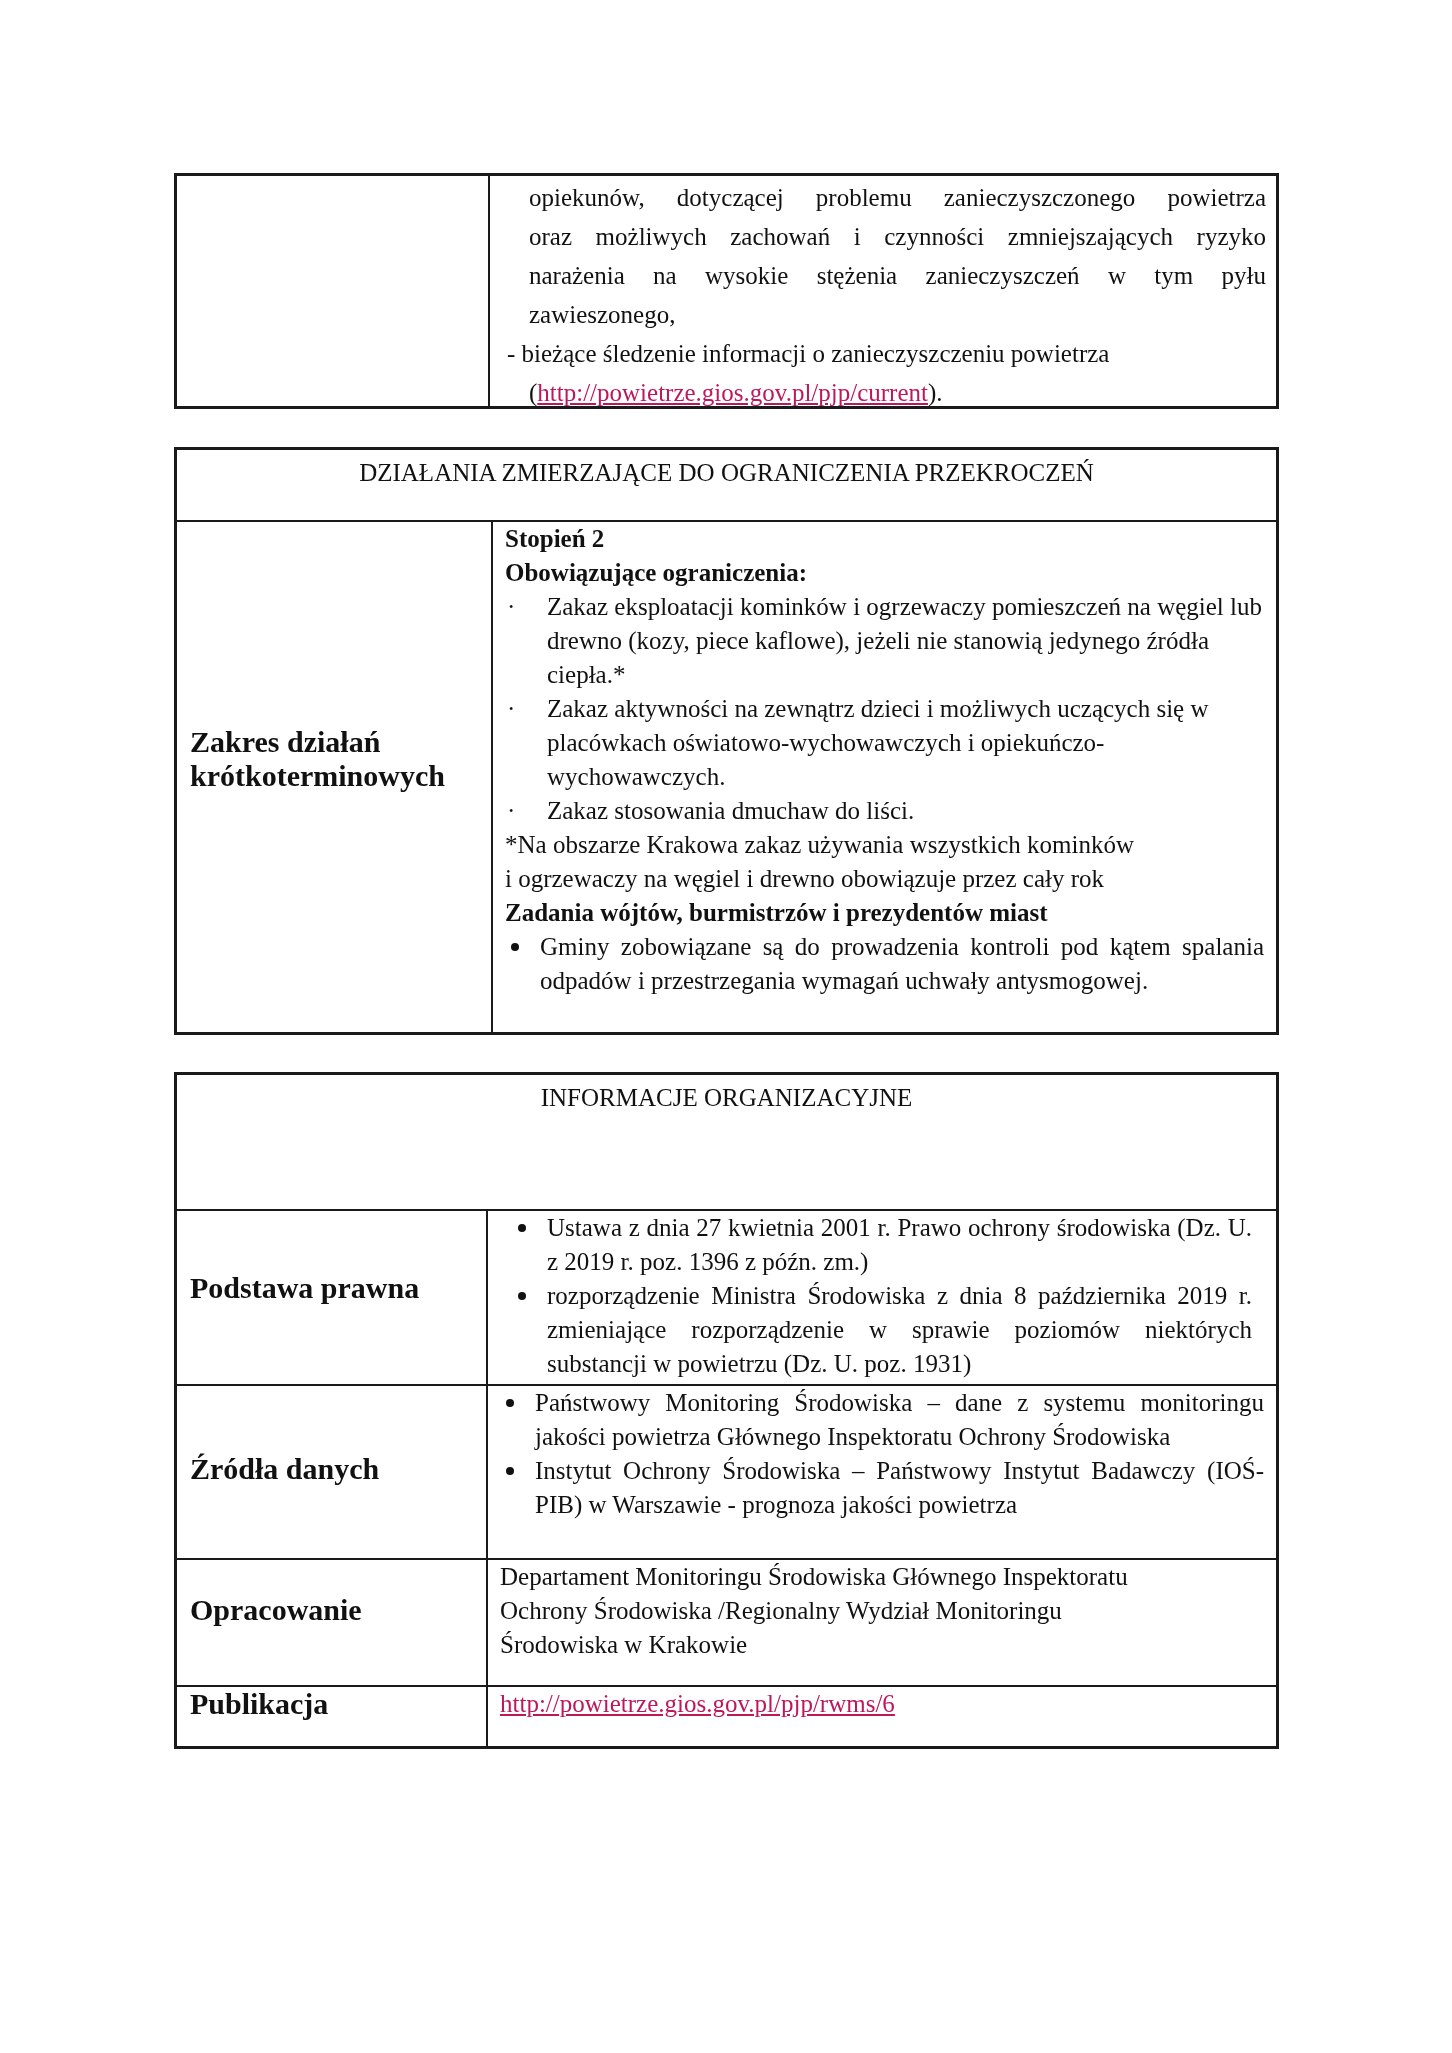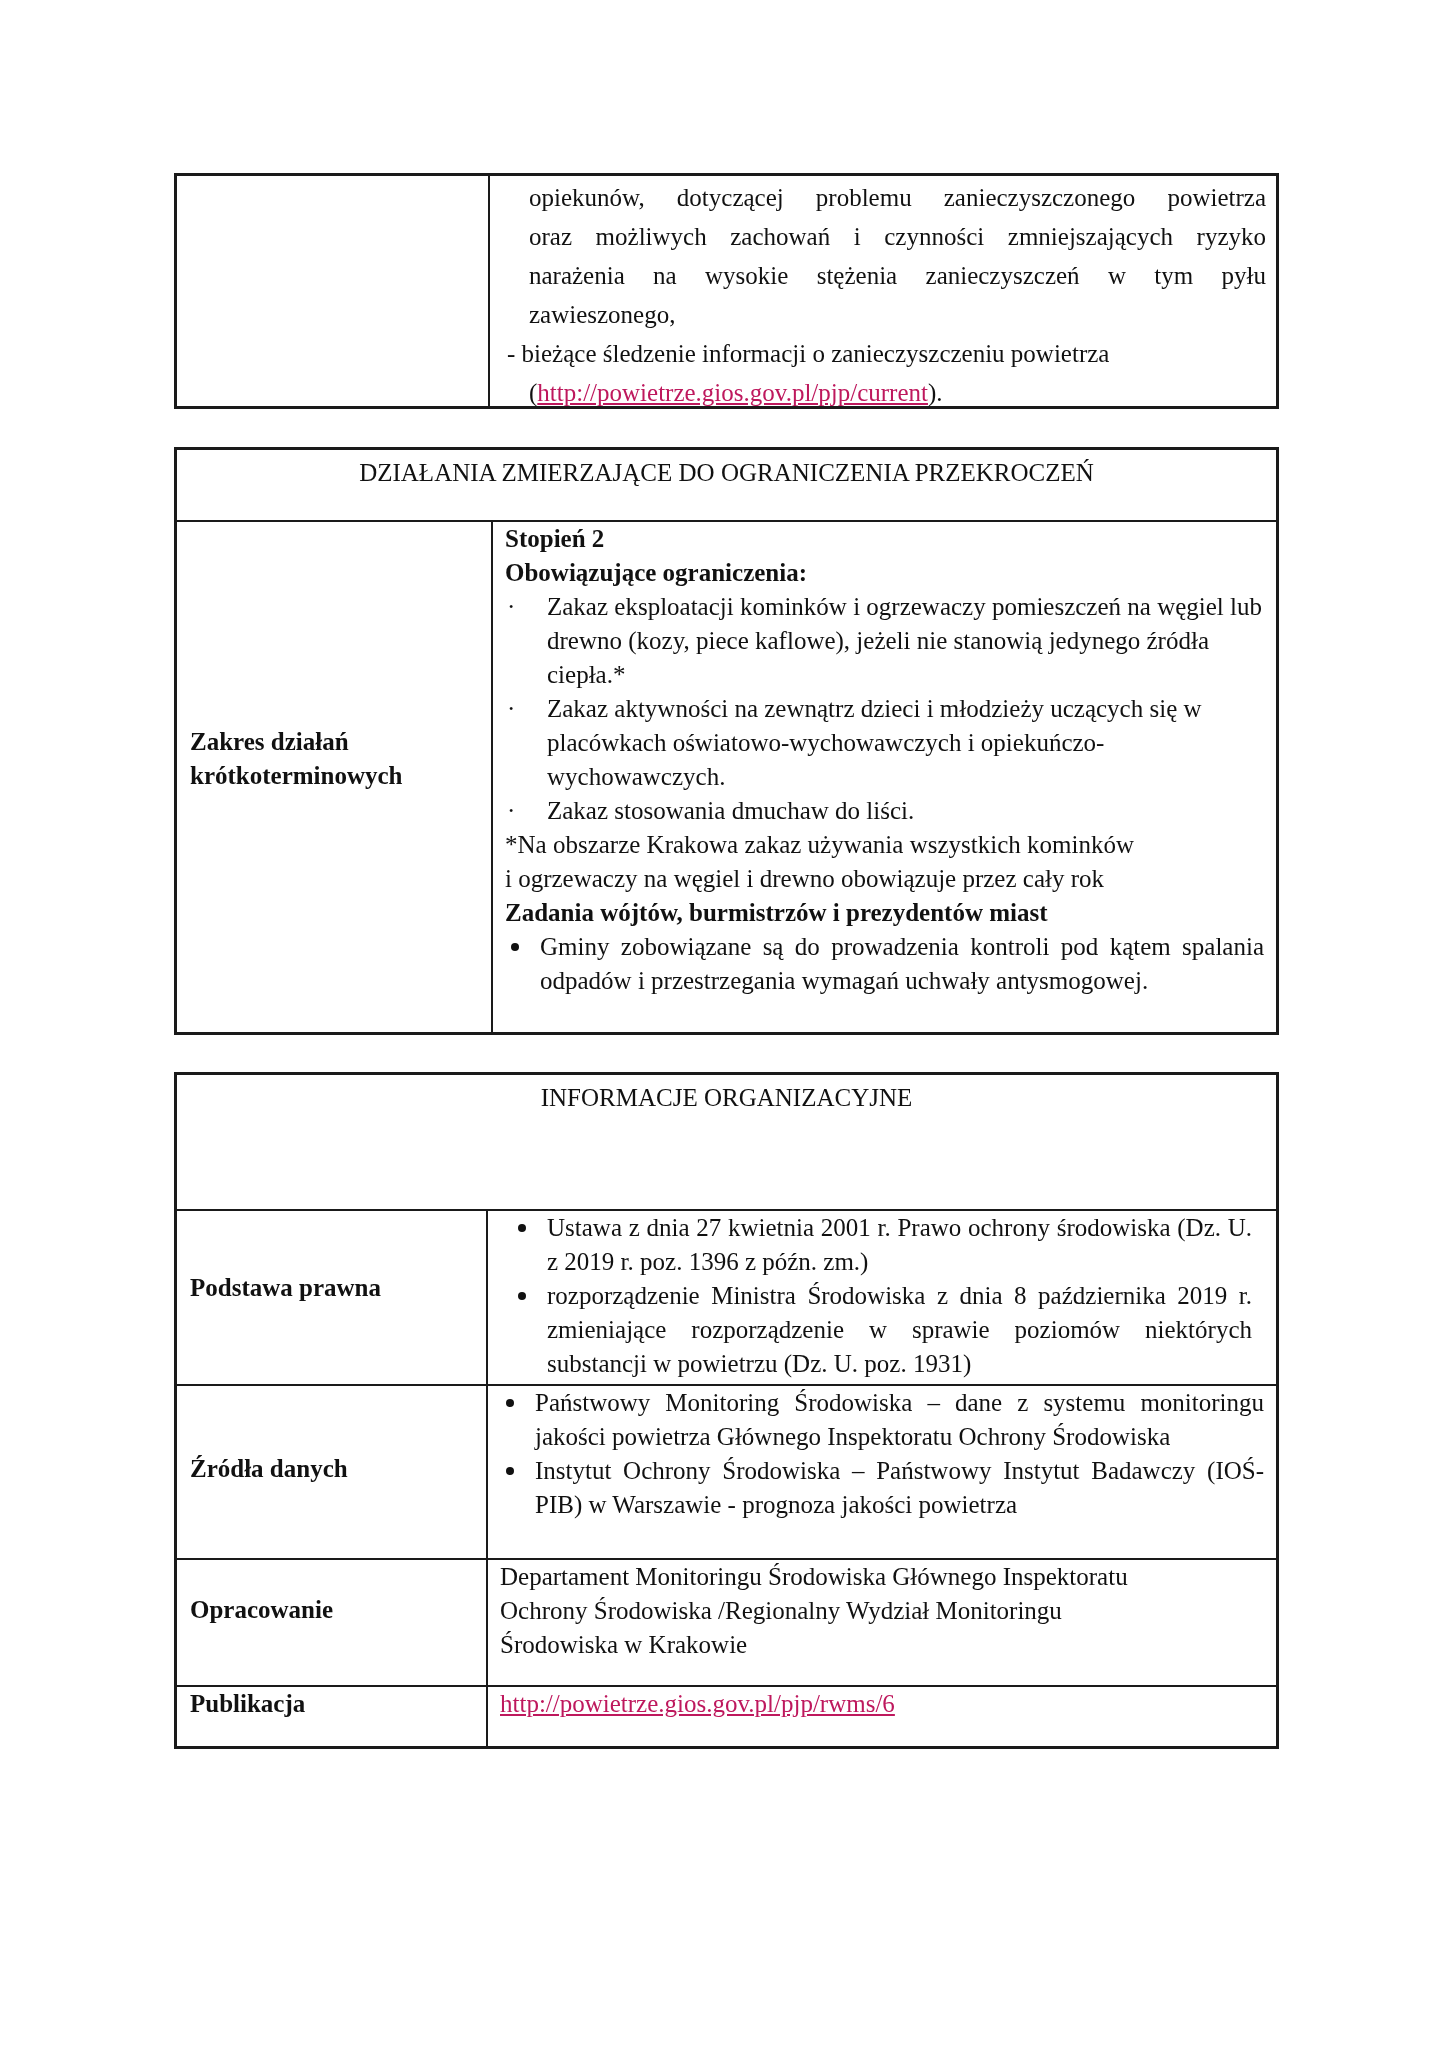--- a/index.html
+++ b/index.html
@@ -3,21 +3,21 @@
 <meta charset="utf-8">
 <style>
   html, body { margin:0; padding:0; background:#ffffff; }
   body { width:1452px; height:2053px; position:relative; overflow:hidden;
          font-family:"Liberation Serif", serif; color:#111; }
   .tbl { position:absolute; left:174px; width:1105px; border:3px solid #1a1a1a; box-sizing:border-box; }
   .row { position:absolute; left:0; right:0; box-sizing:border-box; }
   .row + .row, .row.bt { border-top:2px solid #1a1a1a; }
   .lc { position:absolute; top:0; bottom:0; left:0; box-sizing:border-box; border-right:2px solid #1a1a1a; }
   .rc { position:absolute; top:0; bottom:0; right:0; box-sizing:border-box; }
-  .lbl { position:absolute; left:13px; font-weight:bold; font-size:25px; line-height:34px; }
+  .lbl { position:absolute; left:13px; font-weight:bold; font-size:30px; line-height:34px; }
   .txt { font-size:25px; line-height:34px; }
   .just { text-align:justify; }
   .b { font-weight:bold; }
   .it { font-style:italic; }
   a.link { color:#be185d; text-decoration:underline; }
   .hdr { text-align:center; font-weight:normal; font-size:25px; line-height:34px; padding-top:6px; }
   ul.dot { list-style:none; margin:0; padding:0; }
   ul.dot li { position:relative; padding-left:42px; }
   ul.dot li::before { content:"·"; position:absolute; left:2px; top:0; }
   ul.disc { list-style:none; margin:0; padding:0; }
@@ -52,21 +52,21 @@
       <div class="lbl" style="top:203px;">
         <div>Zakres działań</div>
         <div>krótkoterminowych</div>
       </div>
     </div>
     <div class="rc" style="left:316px;padding:0 12px 0 12px;">
       <div class="txt b">Stopień 2</div>
       <div class="txt b">Obowiązujące ograniczenia:</div>
       <ul class="dot txt">
         <li>Zakaz eksploatacji kominków i ogrzewaczy pomieszczeń na węgiel lub drewno (kozy, piece kaflowe), jeżeli nie stanowią jedynego źródła ciepła.*</li>
-        <li>Zakaz aktywności na zewnątrz dzieci i młodzieży uczących się w placówkach oświatowo-wychowawczych i opiekuńczo-wychowawczych.</li>
+        <li>Zakaz aktywności na zewnątrz dzieci i możliwych uczących się w placówkach oświatowo-wychowawczych i opiekuńczo-wychowawczych.</li>
         <li>Zakaz stosowania dmuchaw do liści.</li>
       </ul>
       <div class="txt">
         <div>*Na obszarze Krakowa zakaz używania wszystkich kominków</div>
         <div>i ogrzewaczy na węgiel i drewno obowiązuje przez cały rok</div>
       </div>
       <div class="txt b">Zadania wójtów, burmistrzów i prezydentów miast</div>
       <ul class="disc txt">
         <li>Gminy zobowiązane są do prowadzenia kontroli pod kątem spalania odpadów i przestrzegania wymagań uchwały antysmogowej.</li>
       </ul>

